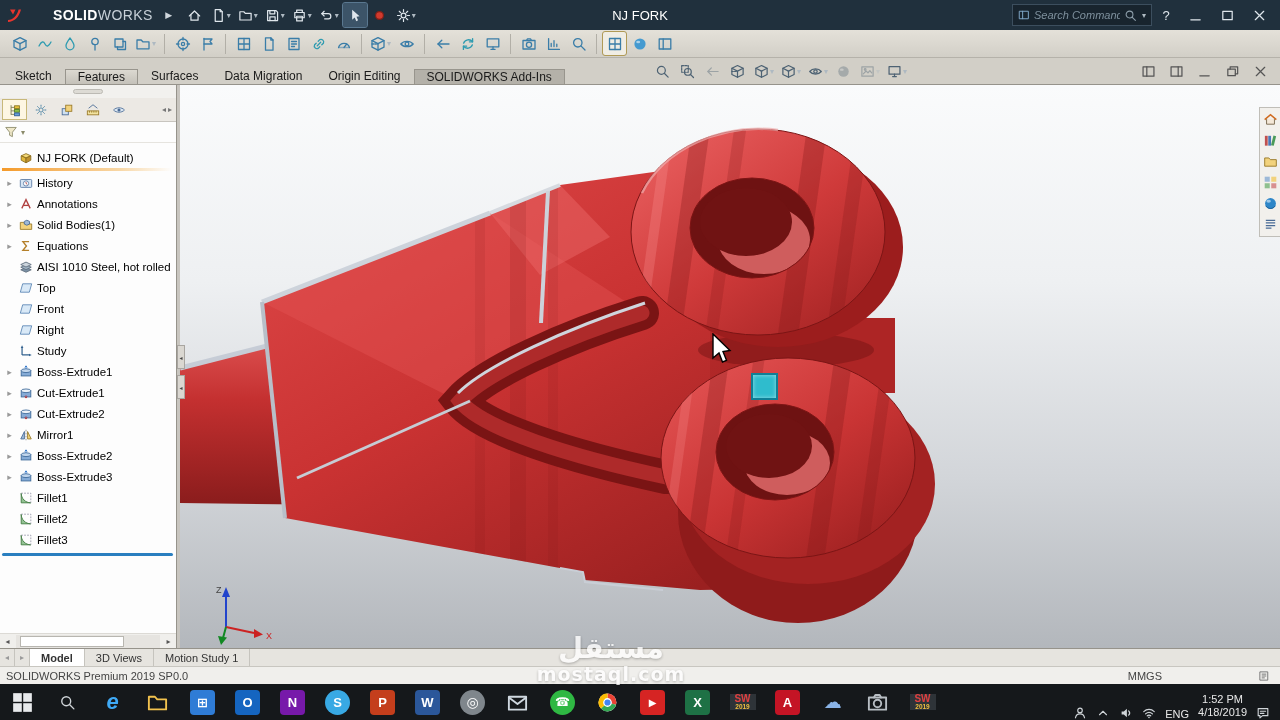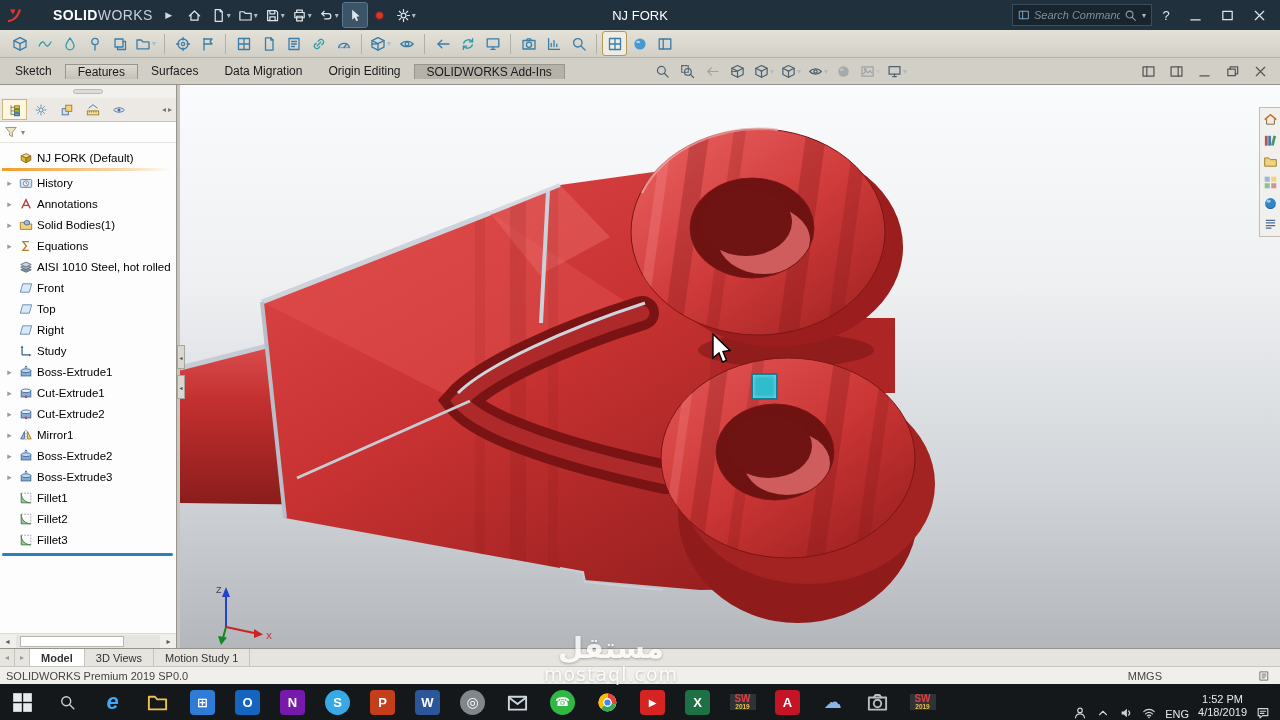--- a/index.html
+++ b/index.html
@@ -102,21 +102,21 @@
   .sw-yr { color:#f0c040; font-size:6.5px; font-weight:bold; }
   .tray { margin-left:auto; display:flex; align-items:flex-end; gap:9px; padding:0 10px; font-size:11px; }
   .tray .ic { width:14px; height:14px; color:#cfd4d8; }
   .tray .chev { color:#cfd4d8; font-size:10px; }
   .lang { font-size:11px; color:#e8e8e8; }
   .clock { text-align:center; line-height:1.25; font-size:11px; }
 
   
   .watermark { position:absolute; left:506px; top:633px; width:210px; text-align:center; z-index:80; pointer-events:none; color:#fff; opacity:.8; text-shadow:0 1px 3px rgba(0,0,0,.35); font-family:"DejaVu Sans",sans-serif; }
   .wm-ar { font-size:29px; font-weight:bold; line-height:1.05; }
-  .wm-en { font-size:19px; font-weight:normal; letter-spacing:1px; }
+  .wm-en { font-size:19px; font-weight:bold; letter-spacing:1px; }
 </style>
 </head>
 <body>
 
 <div id="app">
 
   <div class="titlebar">
     <div class="title-center">NJ FORK</div>
     <div class="logo">
       <svg class="logomark" viewBox="0 0 16 16">
@@ -371,21 +371,21 @@
       </div>
       <div class="tl-btn">
         <svg viewBox="0 0 16 16" class="ic ">
           <rect x="2.2" y="3" width="11.6" height="10"></rect>
           <path d="M6.2 3 V13"></path>
         </svg>
       </div>
     </div>
 
   <div class="tabrow">
-    <div id="ribbon-tabs" style="display:flex;align-items:center;">
+    <div id="ribbon-tabs" style="display:flex;align-items:flex-end;">
         <div class="rtab">Sketch</div>
         <div class="rtab active">Features</div>
         <div class="rtab">Surfaces</div>
         <div class="rtab">Data Migration</div>
         <div class="rtab">Origin Editing</div>
         <div class="rtab dark">SOLIDWORKS Add-Ins</div>
       </div>
     <div class="headsup" id="headsup">
         <div class="hu-btn">
           <svg viewBox="0 0 16 16" class="ic ">
@@ -594,28 +594,28 @@
                 <path d="M2 8.2 8 5.4l6 2.8L8 11Z" fill="#9fb2c2" stroke="#5f6e7e"></path>
                 <path d="M2 5.2 8 2.4l6 2.8L8 8Z" fill="#ccd5dd" stroke="#5f6e7e"></path>
               </svg>
               <span class="lbl">AISI 1010 Steel, hot rolled</span>
             </div>
             <div class="tree-row">
               <span class="arrow"></span>
               <svg class="tic" viewBox="0 0 16 16">
                 <path d="M4.2 3.2h10.3L11.8 12.8H1.5Z" fill="#cfe3f5" fill-opacity="0.8" stroke="#5b87b5"></path>
               </svg>
+              <span class="lbl">Top</span>
+            </div>
+            <div class="tree-row">
+              <span class="arrow"></span>
+              <svg class="tic" viewBox="0 0 16 16">
+                <path d="M4.2 3.2h10.3L11.8 12.8H1.5Z" fill="#cfe3f5" fill-opacity="0.8" stroke="#5b87b5"></path>
+              </svg>
               <span class="lbl">Front</span>
-            </div>
-            <div class="tree-row">
-              <span class="arrow"></span>
-              <svg class="tic" viewBox="0 0 16 16">
-                <path d="M4.2 3.2h10.3L11.8 12.8H1.5Z" fill="#cfe3f5" fill-opacity="0.8" stroke="#5b87b5"></path>
-              </svg>
-              <span class="lbl">Top</span>
             </div>
             <div class="tree-row">
               <span class="arrow"></span>
               <svg class="tic" viewBox="0 0 16 16">
                 <path d="M4.2 3.2h10.3L11.8 12.8H1.5Z" fill="#cfe3f5" fill-opacity="0.8" stroke="#5b87b5"></path>
               </svg>
               <span class="lbl">Right</span>
             </div>
             <div class="tree-row">
               <span class="arrow"></span>

